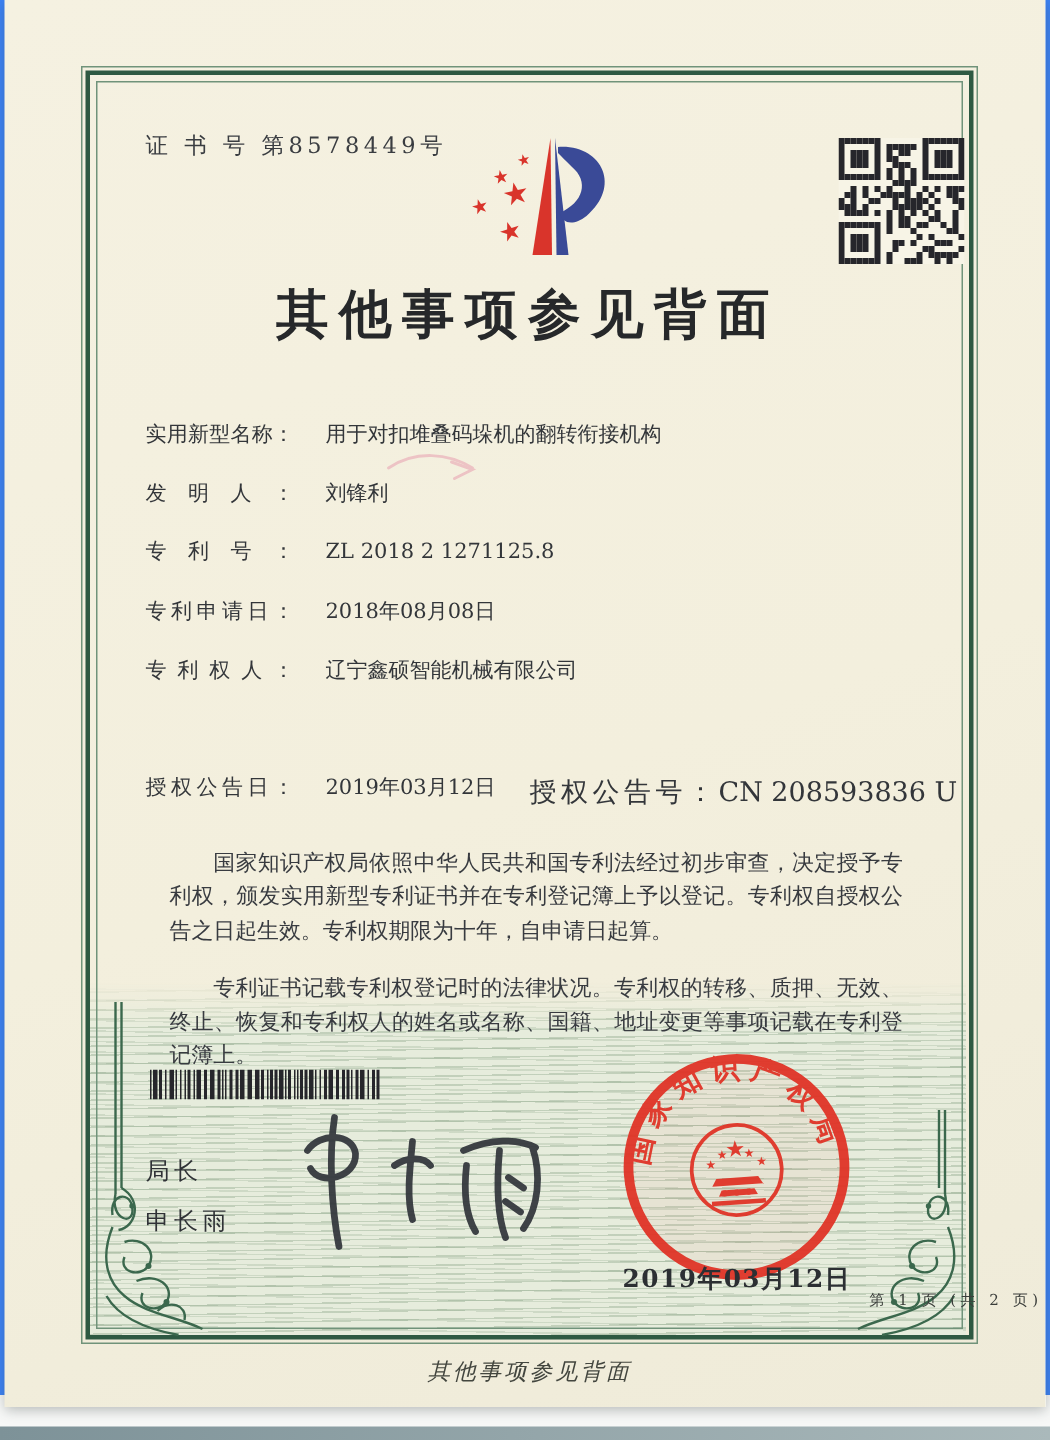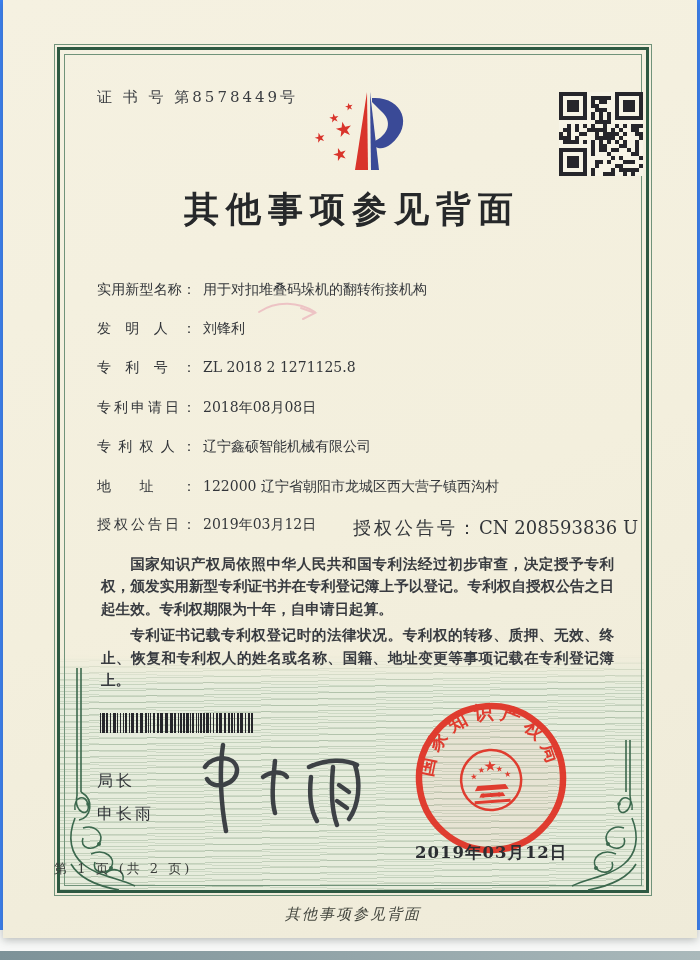--- a/index.html
+++ b/index.html
@@ -20,32 +20,32 @@
   .frame{position:absolute;left:51px;top:44px;width:596px;height:850px;border:1px solid #70937a;z-index:2;pointer-events:none;}
   .frame::before{content:"";position:absolute;inset:2px;border:3px solid #2e5942;}
   .frame::after{content:"";position:absolute;inset:9px;border:1px solid #70937a;}
   .cert-no{position:absolute;left:94px;top:88px;font-size:15px;letter-spacing:3px;color:#3a3d41;z-index:5;}
   .logo{position:absolute;left:294px;top:84px;width:124px;height:88px;z-index:5;}
   .qr{position:absolute;left:556px;top:92px;width:84px;height:84px;z-index:5;}
   .title{position:absolute;left:51px;top:186px;width:596px;text-align:center;font-size:35px;font-weight:700;
          letter-spacing:7px;color:#26282a;z-index:5;}
   .row{position:absolute;left:94px;font-size:14px;color:#33363a;white-space:nowrap;z-index:5;}
   .lbl{display:inline-block;width:99px;text-align:justify;text-align-last:justify;}
-  .val{margin-left:7px;}
+  .val{margin-left:21px;}
   .row7r{position:absolute;left:350px;top:516px;font-size:18px;color:#33363a;white-space:nowrap;z-index:5;}
   .row7r .lbl2{letter-spacing:3px;}
   .bodytext{position:absolute;left:94px;top:549px;width:521px;font-size:14.6px;line-height:22.4px;
             color:#383b40;text-align:justify;z-index:5;}
-  .bodytext p{margin:4px;text-indent:2em;font-weight:bold;}
+  .bodytext p{margin:16px;text-indent:2em;}
   .barcode{position:absolute;left:97px;top:713px;width:156px;height:20px;z-index:5;}
   .director{position:absolute;left:94px;top:764px;font-size:16px;letter-spacing:3px;color:#2f3236;line-height:33px;z-index:5;}
   .signature{position:absolute;left:188px;top:733px;width:185px;height:105px;z-index:6;opacity:.92;}
   .seal{position:absolute;left:408px;top:698px;width:160px;height:160px;z-index:6;opacity:.95;transform:rotate(-4deg);}
   .seal-date{position:absolute;left:412px;top:842px;font-size:16.5px;font-weight:700;letter-spacing:1px;color:#2c2f33;z-index:7;}
-  .page-info{position:absolute;left:51px;top:860px;width:641px;text-align:left;font-size:13px;letter-spacing:3px;color:#3a3d3a;z-index:5;}
+  .page-info{position:absolute;left:51px;top:860px;width:641px;text-align:right;font-size:10px;letter-spacing:3px;color:#3a3d3a;z-index:5;}
   .footer-note{position:absolute;left:0;top:905px;width:700px;text-align:center;font-style:italic;
                font-size:15px;letter-spacing:2px;color:#43463f;z-index:5;}
   .orn{position:absolute;z-index:3;}
   .orn-left{left:58px;top:668px;width:130px;height:224px;}
   .orn-right{left:513px;top:740px;width:130px;height:152px;transform:scaleX(-1);}
   .pen-mark{position:absolute;left:252px;top:296px;width:70px;height:26px;z-index:8;opacity:.55;}
 </style>
 </head>
 <body>
 
@@ -344,23 +344,20 @@
     </div>
     <div class="row" style="top:359px">
       <span class="lbl">专利号：</span><span class="val">ZL 2018 2 1271125.8</span>
     </div>
     <div class="row" style="top:399px">
       <span class="lbl">专利申请日：</span><span class="val">2018年08月08日</span>
     </div>
     <div class="row" style="top:438px">
       <span class="lbl">专利权人：</span><span class="val">辽宁鑫硕智能机械有限公司</span>
     </div>
-    <div class="row" style="top:478px">
-      <span class="lbl">地址：</span><span class="val">122000 辽宁省朝阳市龙城区西大营子镇西沟村</span>
-    </div>
     <div class="row" style="top:516px">
       <span class="lbl">授权公告日：</span><span class="val">2019年03月12日</span>
     </div>
     <div class="row7r">
       <span class="lbl2">授权公告号：</span><span>CN 208593836 U</span>
     </div>
 
     <div class="bodytext">
       <p>国家知识产权局依照中华人民共和国专利法经过初步审查，决定授予专利权，颁发实用新型专利证书并在专利登记簿上予以登记。专利权自授权公告之日起生效。专利权期限为十年，自申请日起算。</p>
       <p>专利证书记载专利权登记时的法律状况。专利权的转移、质押、无效、终止、恢复和专利权人的姓名或名称、国籍、地址变更等事项记载在专利登记簿上。</p>

